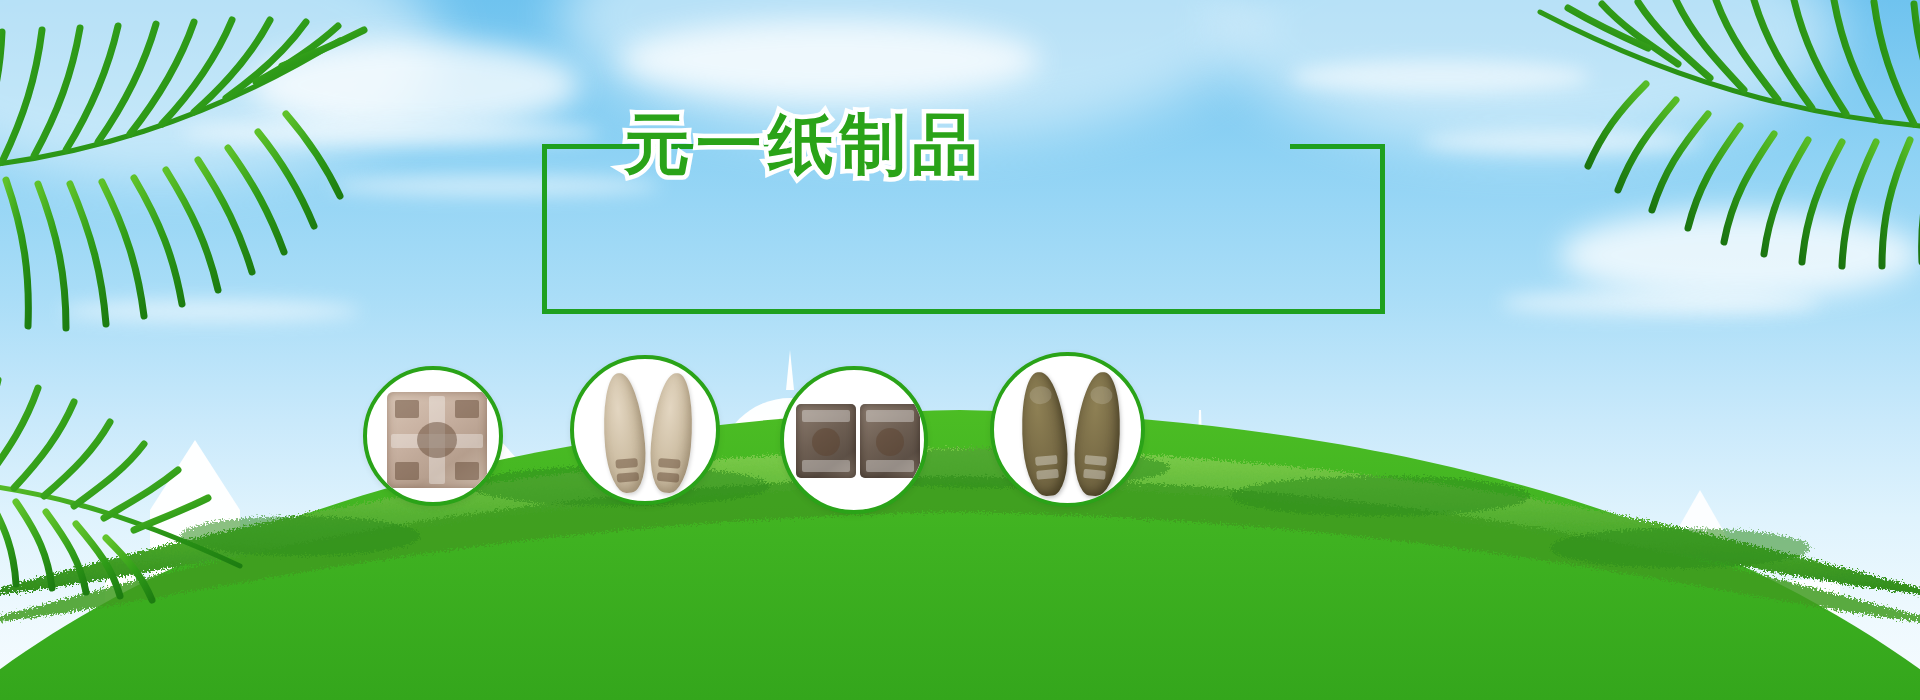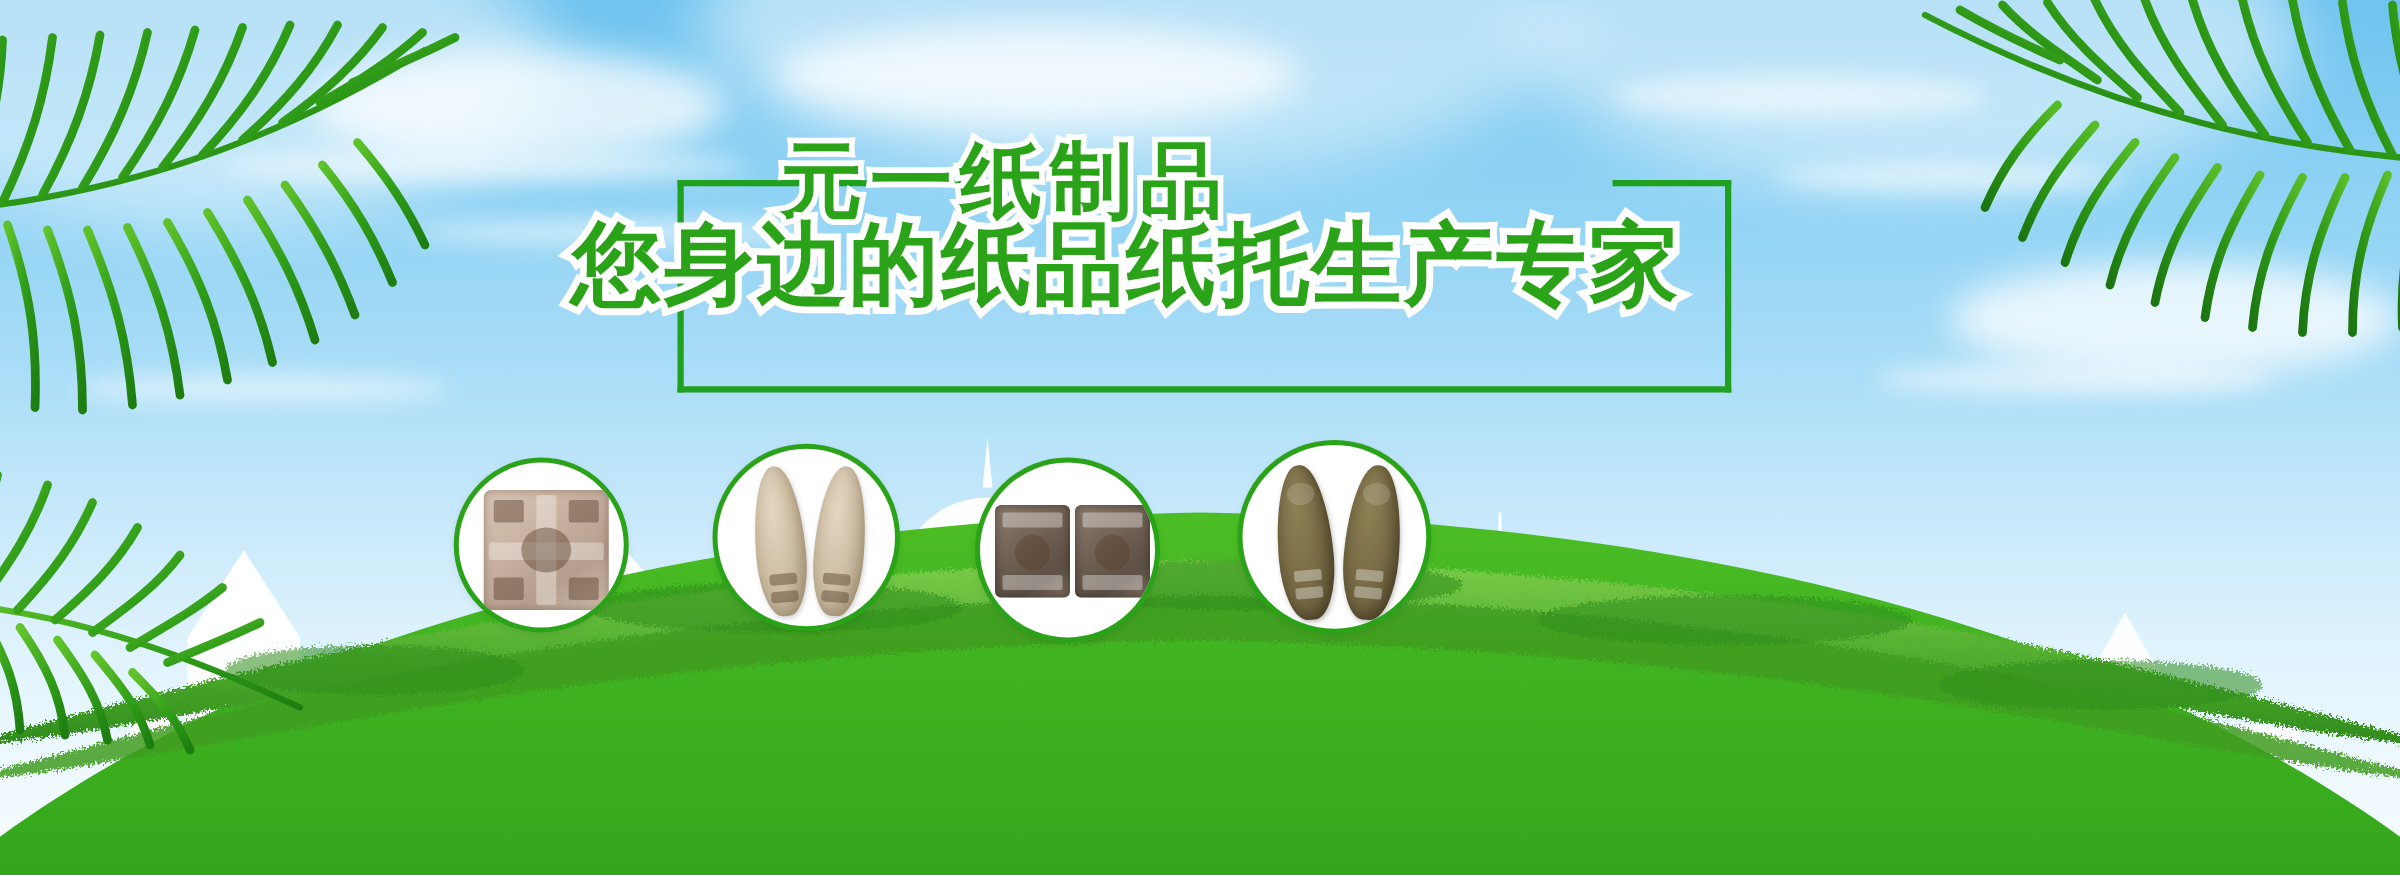--- a/index.html
+++ b/index.html
@@ -359,16 +359,15 @@
         <path d="M166 208 C 188 230, 202 246, 212 270"></path>
       </g>
     </g>
   </svg>
 
   <div class="textblock">
     <div class="frame"></div>
     <div class="frame-top-left"></div>
     <div class="frame-top-right"></div>
     <div class="line1">元一纸制品</div>
-    <div class="line2">您身边的纸品纸托生产专家</div>
   </div>
 
 </div>
 
 </body></html>

